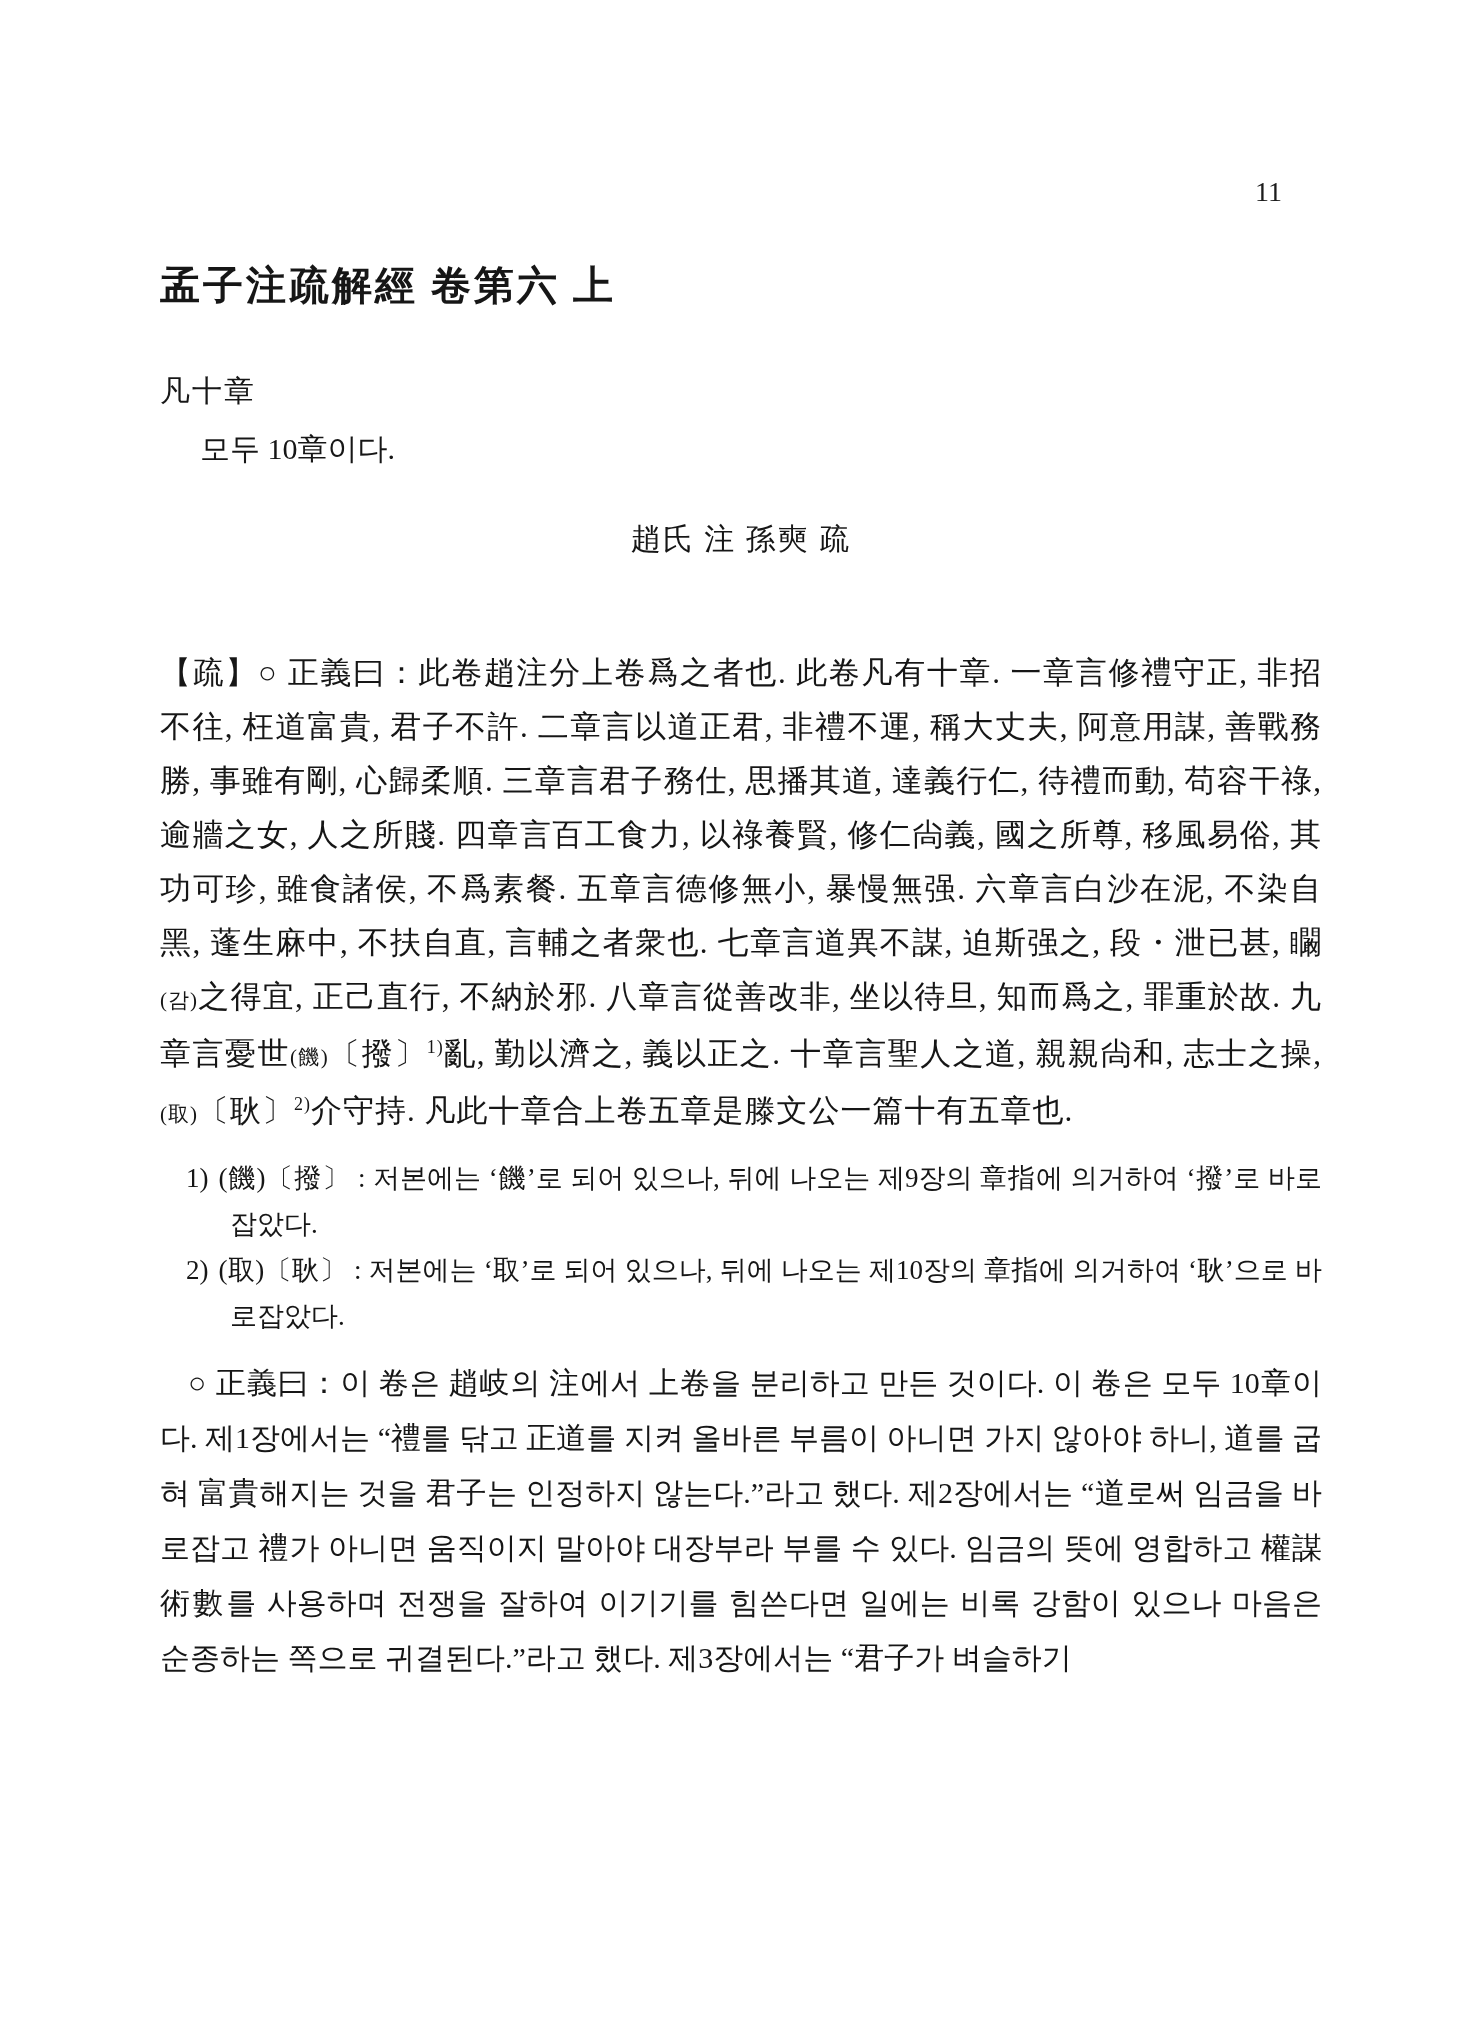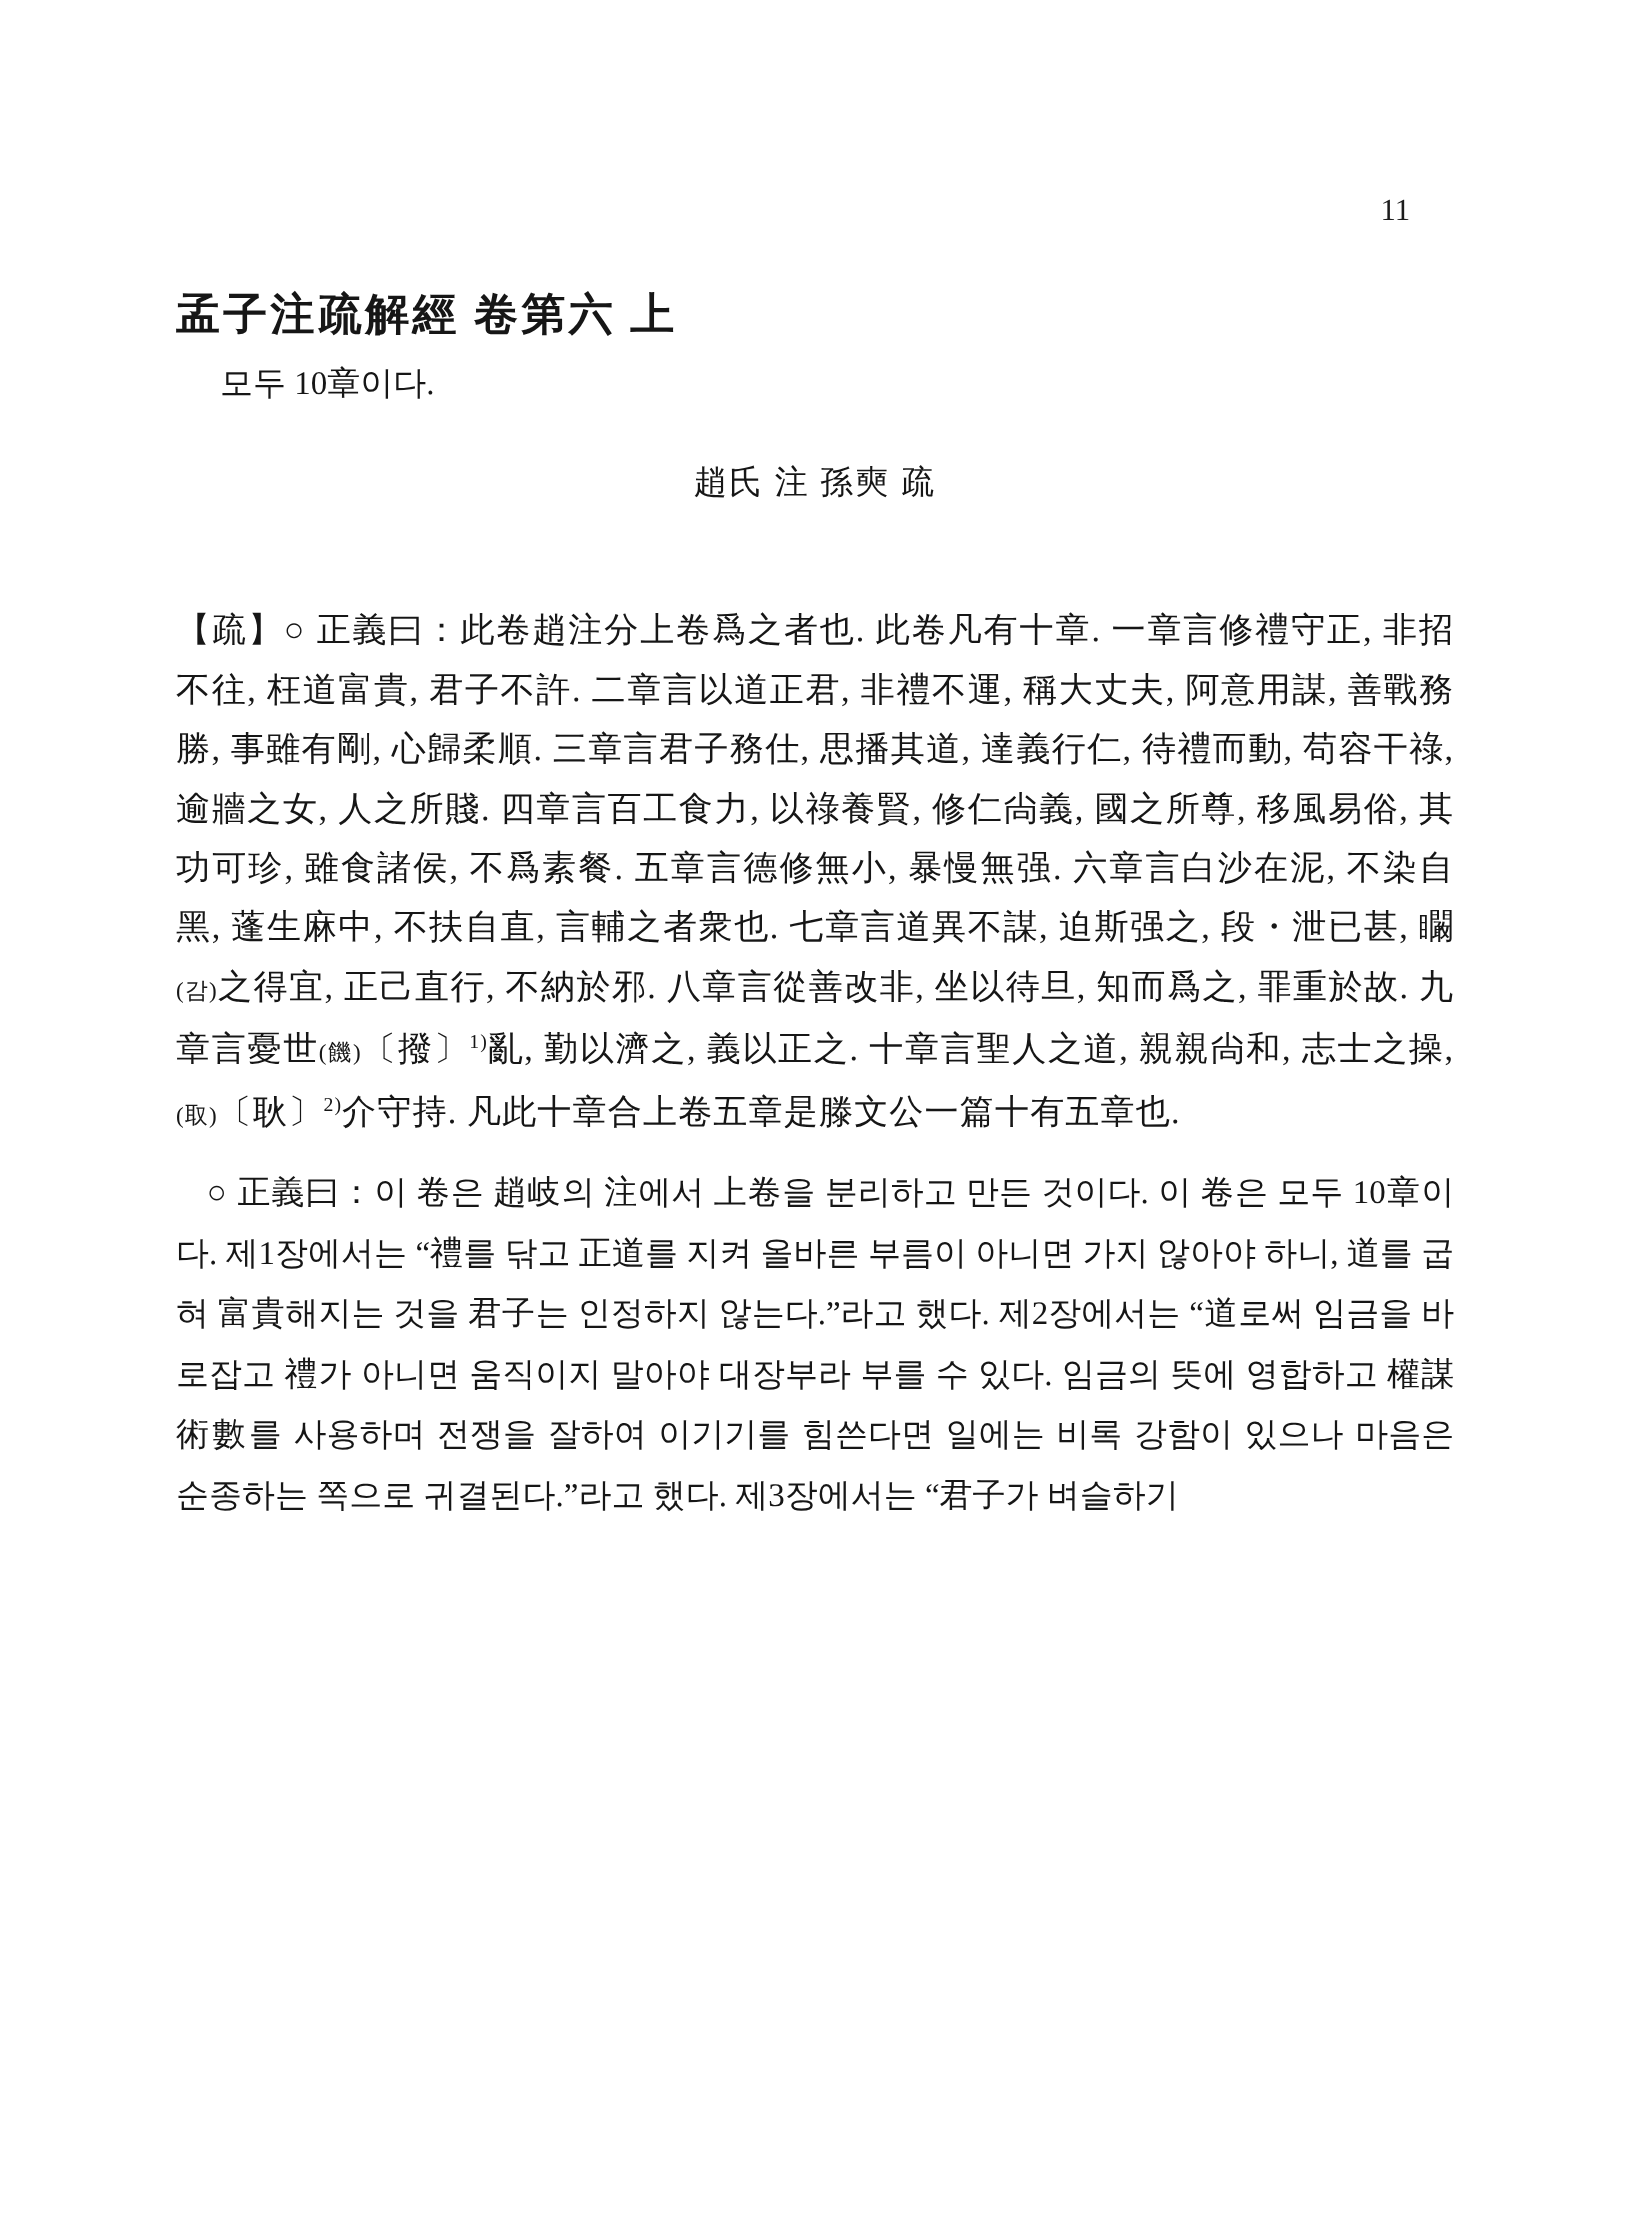--- a/index.html
+++ b/index.html
@@ -107,24 +107,29 @@
 
 <div class="page">
 
   <div class="page-number">11</div>
 
   <div class="content">
 
     <h1 class="volume-title">孟子注疏解經 卷第六 上</h1>
 
 
+    <p class="chinese-heading">凡十章</p>
 
     <p class="korean-translation">모두 10章이다.</p>
 
     <p class="attribution">趙氏 注 孫奭 疏</p>
 
     <p class="commentary"><span>【疏】○ 正義曰：此卷趙注分上卷爲之者也. 此卷凡有十章. 一章言修禮守正, 非招不往, 枉道富貴, 君子不許. 二章言以道正君, 非禮不運, 稱大丈夫, 阿意用謀, 善戰務勝, 事雖有剛, 心歸柔順. 三章言君子務仕, 思播其道, 達義行仁, 待禮而動, 苟容干祿, 逾牆之女, 人之所賤. 四章言百工食力, 以祿養賢, 修仁尙義, 國之所尊, 移風易俗, 其功可珍, 雖食諸侯, 不爲素餐. 五章言德修無小, 暴慢無强. 六章言白沙在泥, 不染自黑, 蓬生麻中, 不扶自直, 言輔之者衆也. 七章言道異不謀, 迫斯强之, 段・泄已甚, 矙</span><span class="small-note">(감)</span><span>之得宜, 正己直行, 不納於邪. 八章言從善改非, 坐以待旦, 知而爲之, 罪重於故. 九章言憂世</span><span class="small-note">(饑)</span><span>〔撥〕</span><span class="sup">1)</span><span>亂, 勤以濟之, 義以正之. 十章言聖人之道, 親親尙和, 志士之操, </span><span class="small-note">(取)</span><span>〔耿〕</span><span class="sup">2)</span><span>介守持. 凡此十章合上卷五章是滕文公一篇十有五章也.</span></p>
 
+    <div class="footnotes">
+      <div class="footnote"><span class="fn-marker">1)</span><span>(饑)〔撥〕 : 저본에는 ‘饑’로 되어 있으나, 뒤에 나오는 제9장의 章指에 의거하여 ‘撥’로 바로잡았다.</span></div>
+      <div class="footnote"><span class="fn-marker">2)</span><span>(取)〔耿〕 : 저본에는 ‘取’로 되어 있으나, 뒤에 나오는 제10장의 章指에 의거하여 ‘耿’으로 바로잡았다.</span></div>
+    </div>
 
     <p class="korean-commentary">○ 正義曰：이 卷은 趙岐의 注에서 上卷을 분리하고 만든 것이다. 이 卷은 모두 10章이다. 제1장에서는 “禮를 닦고 正道를 지켜 올바른 부름이 아니면 가지 않아야 하니, 道를 굽혀 富貴해지는 것을 君子는 인정하지 않는다.”라고 했다. 제2장에서는 “道로써 임금을 바로잡고 禮가 아니면 움직이지 말아야 대장부라 부를 수 있다. 임금의 뜻에 영합하고 權謀術數를 사용하며 전쟁을 잘하여 이기기를 힘쓴다면 일에는 비록 강함이 있으나 마음은 순종하는 쪽으로 귀결된다.”라고 했다. 제3장에서는 “君子가 벼슬하기</p>
 
   </div>
 </div>
 
 </body></html>

